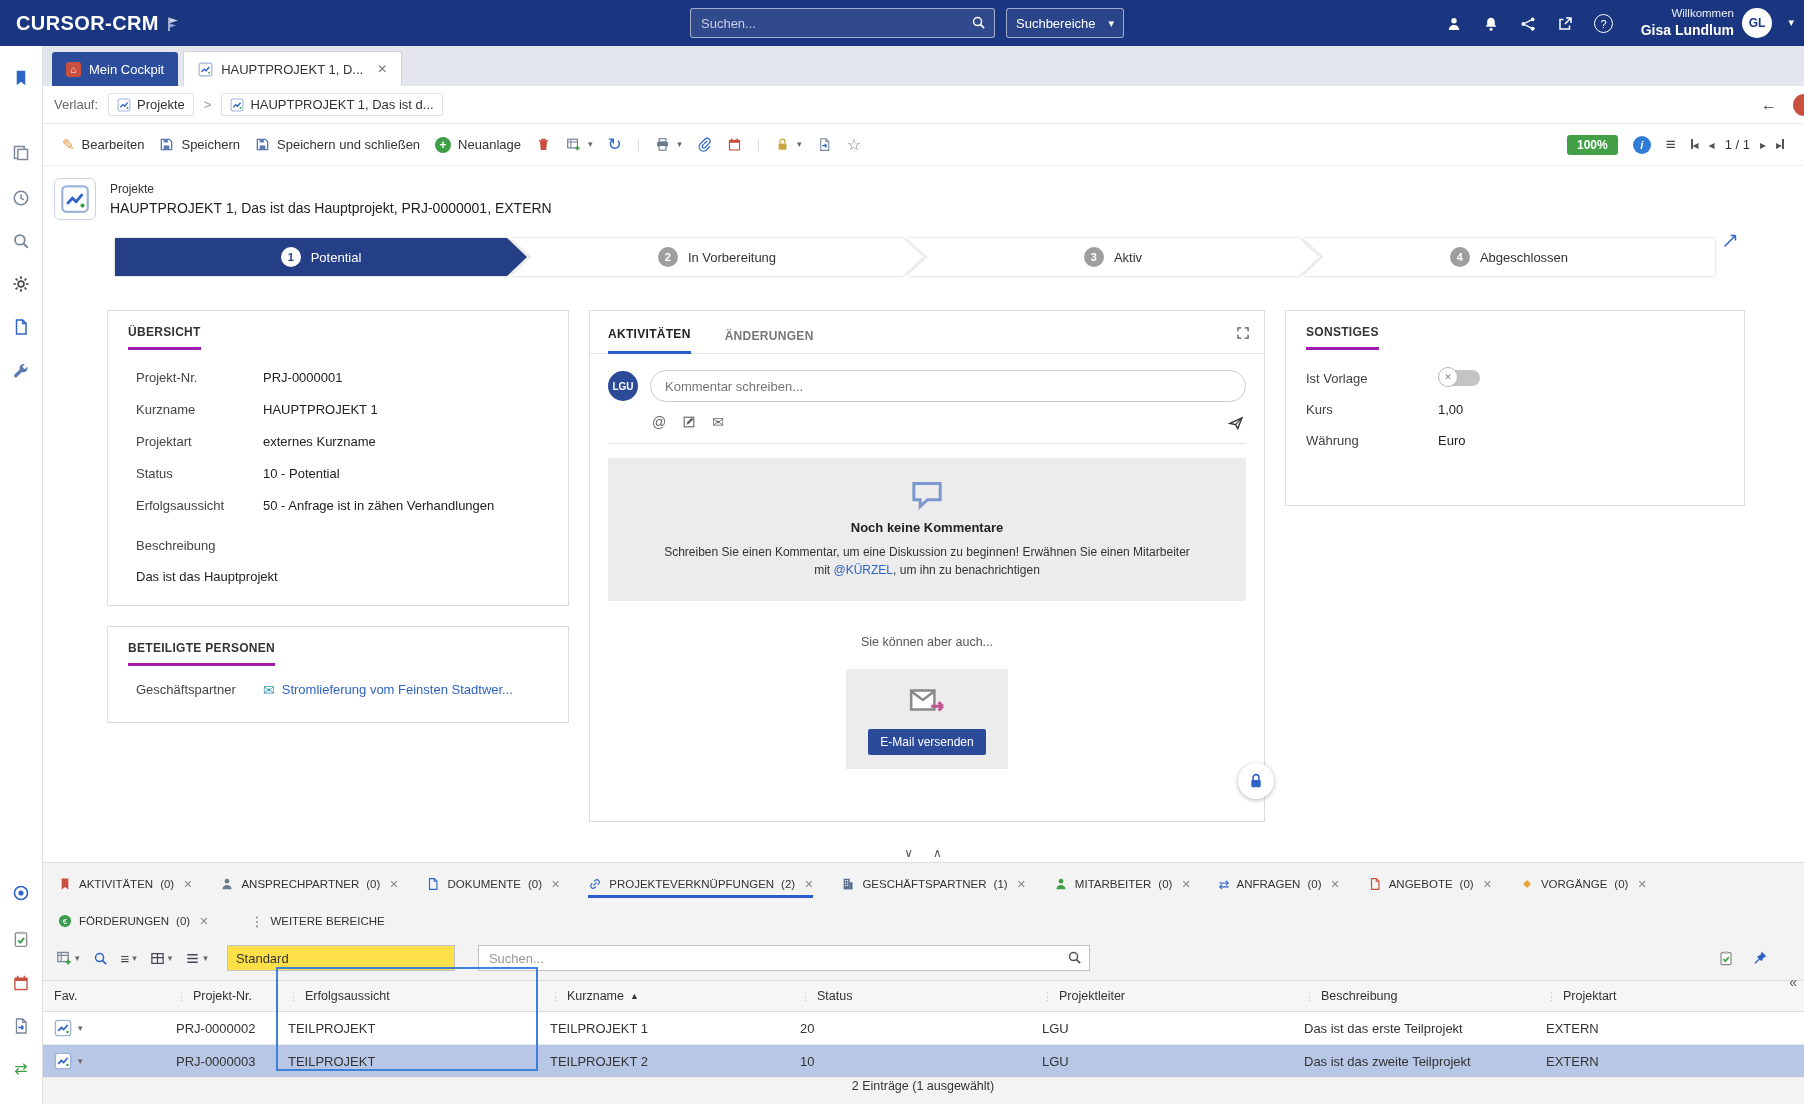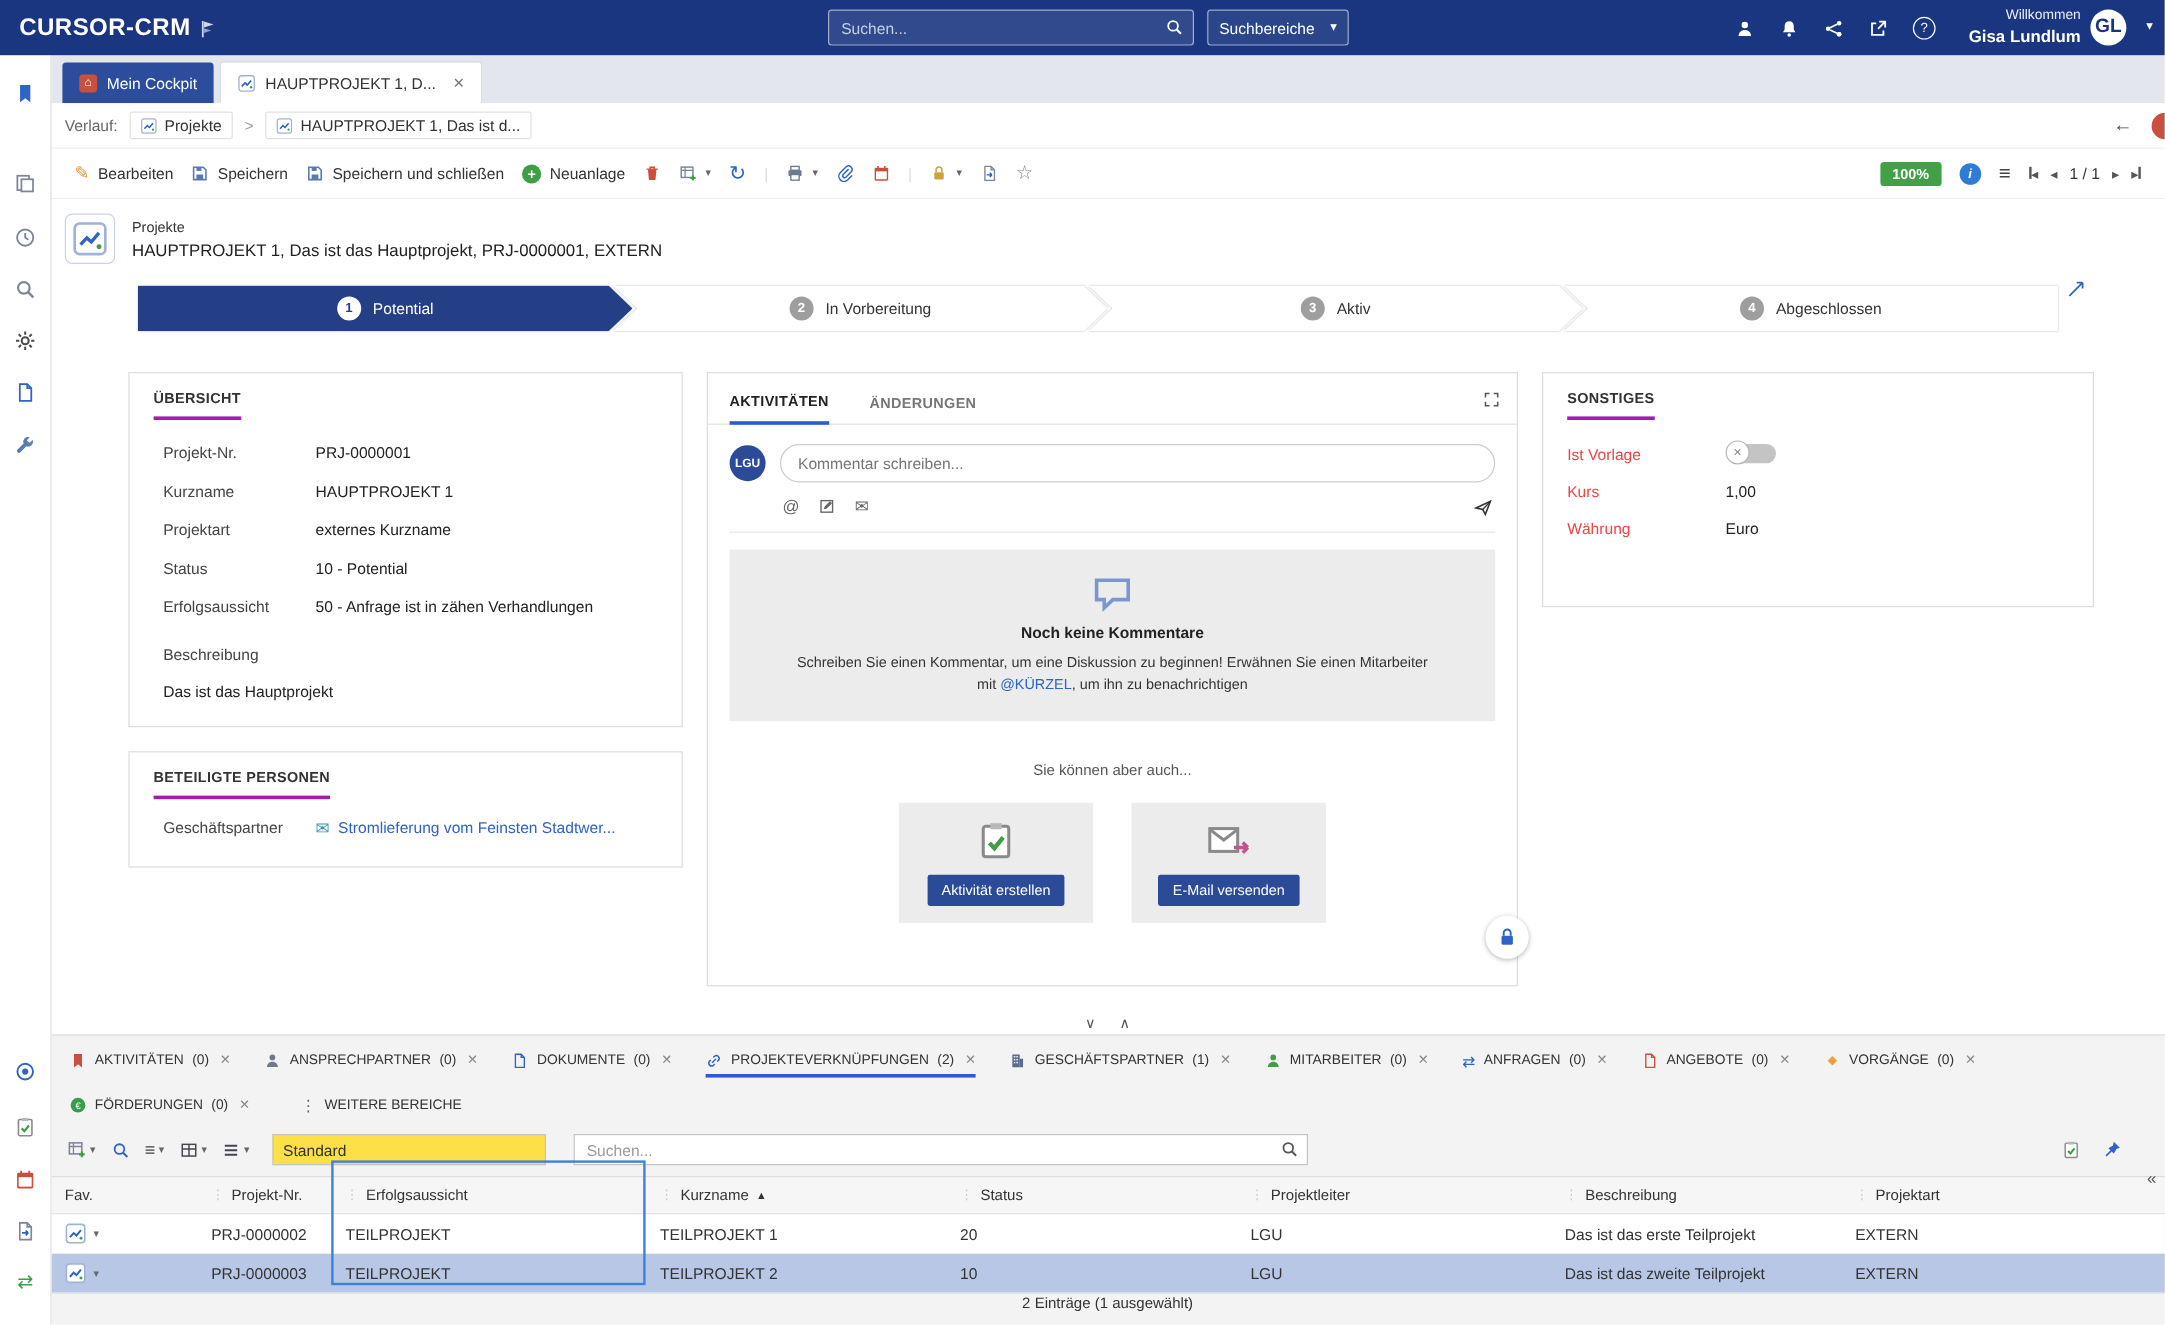--- a/index.html
+++ b/index.html
@@ -23,21 +23,21 @@
   .tb-areas{position:absolute;left:1006px;top:8px;width:118px;height:30px;box-sizing:border-box;
       border:1px solid rgba(255,255,255,.55);background:rgba(255,255,255,.08);border-radius:3px;
       display:flex;align-items:center;justify-content:space-between;padding:0 9px;font-size:13px}
   .tb-icons{position:absolute;left:1446px;top:14px;display:flex;gap:21px;align-items:center}
   .help-dot{width:17px;height:17px;border:1.4px solid #fff;border-radius:50%;font-size:11px;
       display:flex;align-items:center;justify-content:center}
   .welcome{position:absolute;right:70px;top:6px;text-align:right;line-height:1.3}
   .welcome .w1{font-size:11.5px;opacity:.92}
   .welcome .w2{font-size:14px;font-weight:bold}
   .avatar{position:absolute;right:32px;top:8px;width:30px;height:30px;border-radius:50%;background:#fff;
-      color:#1a3680;font-weight:bold;font-size:16px;display:flex;align-items:center;justify-content:center}
+      color:#1a3680;font-weight:bold;font-size:12px;display:flex;align-items:center;justify-content:center}
   .av-chev{position:absolute;right:10px;top:17px;font-size:11px}
 
   
   .sidebar{position:absolute;left:0;top:46px;bottom:0;width:42px;background:#fff;border-right:1px solid #e0e0e0;z-index:6}
   .sb-ic{position:absolute;left:11px;width:20px;height:20px;display:flex;align-items:center;justify-content:center}
 
   
   .tabstrip{position:absolute;left:42px;top:46px;right:0;height:40px;background:#e3e6ec;
       display:flex;align-items:flex-end;padding-left:10px;box-sizing:border-box}
   .tab{height:34px;display:flex;align-items:center;gap:8px;padding:0 14px;border-radius:3px 3px 0 0;font-size:13px}
@@ -142,21 +142,21 @@
   .tiles{display:flex;justify-content:center;gap:32px;margin-top:20px}
   .tile{width:162px;height:100px;background:#ececec;display:flex;flex-direction:column;align-items:center;
       justify-content:center;gap:12px}
   .tile-btn{background:#2b4a97;color:#fff;font-size:12px;padding:6px 12px;border-radius:2px;border:none}
   .lock-float{position:absolute;right:-10px;top:452px;width:36px;height:36px;border-radius:50%;background:#fff;
       box-shadow:0 1px 4px rgba(0,0,0,.3);display:flex;align-items:center;justify-content:center;color:#2e63c7}
 
   
   .srow{display:flex;align-items:center;margin:0 0 16px 20px;font-size:13px}
   .srow:first-of-type{margin-top:20px}
-  .slabel{width:132px;color:#ef4444;flex:none}
+  .slabel{width:132px;color:#404040;flex:none}
   .tgl{width:40px;height:16px;border-radius:8px;background:#c4c4c4;position:relative;margin-left:2px}
   .tgl-knob{position:absolute;left:-2px;top:-3px;width:20px;height:20px;border-radius:50%;background:#fff;
       border:1px solid #b5b5b5;box-sizing:border-box;display:flex;align-items:center;justify-content:center;
       font-size:9px;color:#888}
 
   
   .splitter{position:absolute;left:42px;right:0;top:844px;height:18px;background:#fff;display:flex;
       align-items:center;justify-content:center;gap:20px;color:#555;font-size:12px}
 
   
@@ -669,26 +669,20 @@
   <div class="empty-box">
     <span class="bubble-ic"><svg class="ic s34">
           <use href="#i-bubble"></use>
         </svg></span>
     <div class="empty-title">Noch keine Kommentare</div>
     <div class="empty-text"><span>Schreiben Sie einen Kommentar, um eine Diskussion zu beginnen! Erwähnen Sie einen Mitarbeiter mit </span><span class="mention">@KÜRZEL</span><span>, um ihn zu benachrichtigen</span></div>
   </div>
   <div class="also">Sie können aber auch...</div>
   <div class="tiles">
     <div class="tile">
-      <svg class="ic s34">
-          <use href="#i-clipcheck"></use>
-        </svg>
-      <button class="tile-btn">Aktivität erstellen</button>
-    </div>
-    <div class="tile">
       <svg class="ic s34" style="width:38px">
           <use href="#i-mailsend"></use>
         </svg>
       <button class="tile-btn">E-Mail versenden</button>
     </div>
   </div>
   <div class="lock-float">
       <svg class="ic s18">
         <use href="#i-lock"></use>
       </svg>

